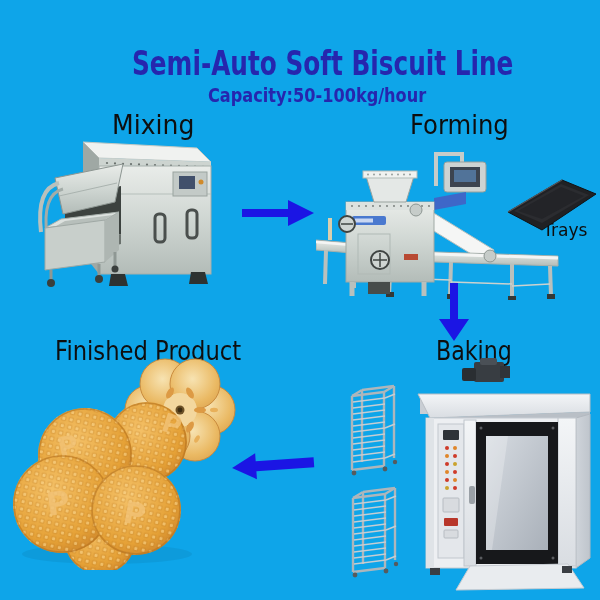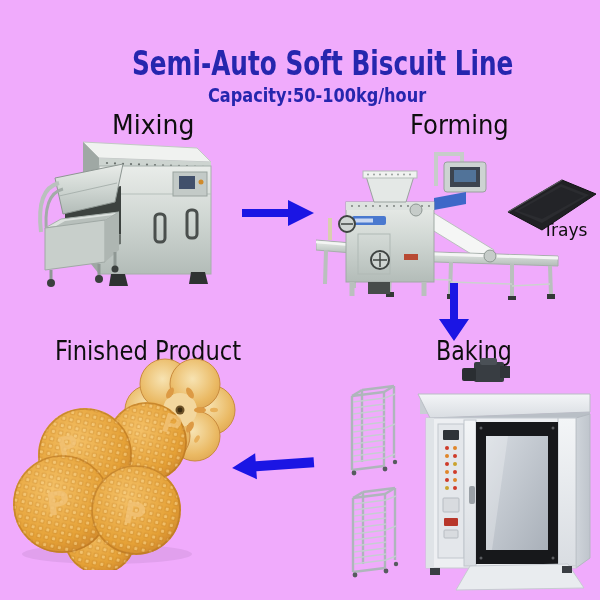--- a/index.html
+++ b/index.html
@@ -3,21 +3,21 @@
 <meta charset="utf-8">
 <style>
   :root{
     --blue-title:#2626ae;
     --arrow-blue:#1b15e4;
     --ink:#0e0e0e;
   }
   *{margin:0;padding:0;box-sizing:border-box;}
   html,body{background:#ffffff;}
   body{font-family:"DejaVu Sans", sans-serif;}
-  .canvas{position:relative;width:600px;height:600px;background:#f0abfc;overflow:hidden;}
+  .canvas{position:relative;width:600px;height:600px;background:#0ea5e9;overflow:hidden;}
   .abs{position:absolute;}
   .txt{color:var(--ink);white-space:nowrap;line-height:1.05;transform-origin:left top;}
   .title{left:132px;top:47px;font-size:33px;font-weight:bold;color:var(--blue-title);transform:scaleX(0.75);}
   .subtitle{left:208px;top:86px;font-size:19px;font-weight:bold;color:var(--blue-title);transform:scaleX(0.85);}
   .lbl-mixing{left:112px;top:111px;font-size:27px;transform:scaleX(0.93);}
   .lbl-forming{left:410px;top:111px;font-size:27px;transform:scaleX(0.90);}
   .lbl-trays{left:543px;top:221px;font-size:18px;transform:scaleX(0.95);}
   .lbl-baking{left:436px;top:337px;font-size:27px;transform:scaleX(0.82);}
   .lbl-finished{left:55px;top:337px;font-size:27px;transform:scaleX(0.84);}
   svg{display:block;}

